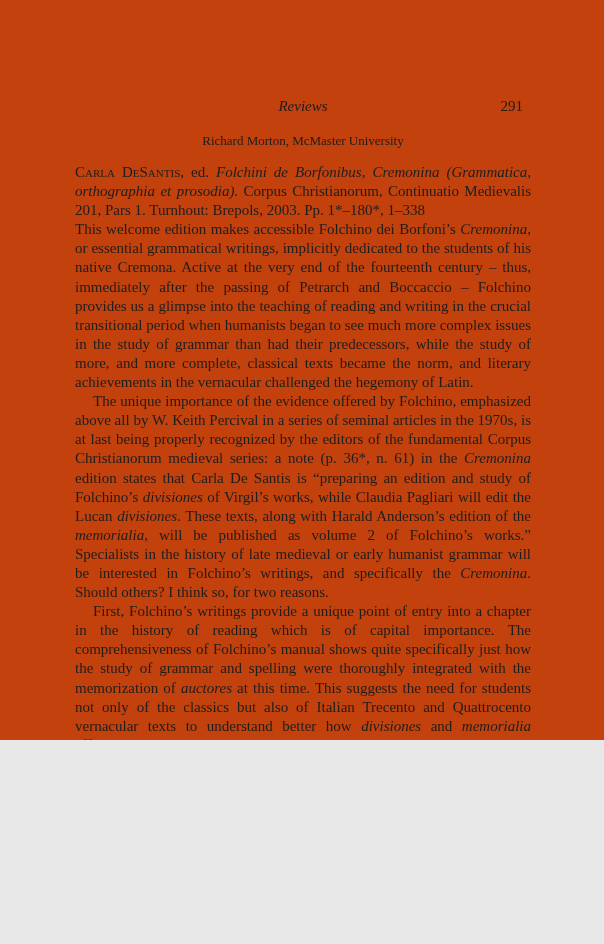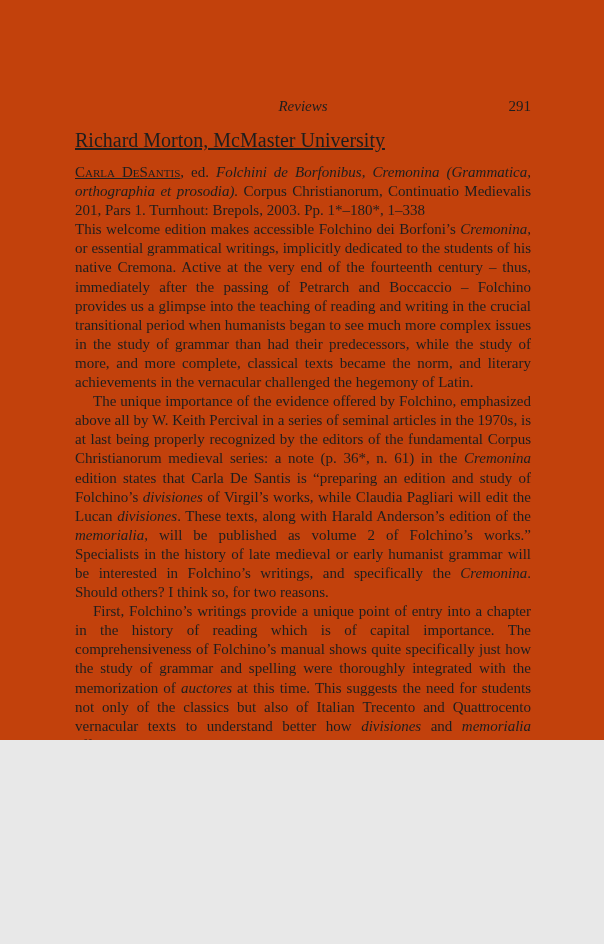--- a/index.html
+++ b/index.html
@@ -25,48 +25,47 @@
     height: 19px;
     font-size: 15px;
     line-height: 19px;
   }
   .running-head .title {
     text-align: center;
     font-style: italic;
   }
   .running-head .pagenum {
     position: absolute;
-    right: 0;
+    right: 8px;
     top: 0;
     font-style: normal;
   }
   p.body {
     margin: 0;
     font-size: 15px;
     line-height: 19.1px;
     text-align: justify;
   }
   p.first-after-head { margin-top: 17px; }
   .attribution {
     margin: 15px 0 0 0;
-    font-size: 20px;
+    font-size: 13px;
     line-height: 19px;
-    text-align: left;
-    text-decoration: underline;
+    text-align: center;
   }
   .citation {
     margin: 13px 0 0 0;
     font-size: 15px;
     line-height: 19.1px;
     text-align: justify;
   }
   .review-start { margin-top: 17px; }
   .indent { text-indent: 18px; }
   .it { font-style: italic; }
-  .sc { font-variant: small-caps; text-decoration: underline; }
+  .sc { font-variant: small-caps; }
   .footer {
     position: absolute;
     right: 73px;
     top: 831px;
     font-size: 12.5px;
     line-height: 16px;
     font-style: italic;
   }
 </style>
 </head>

